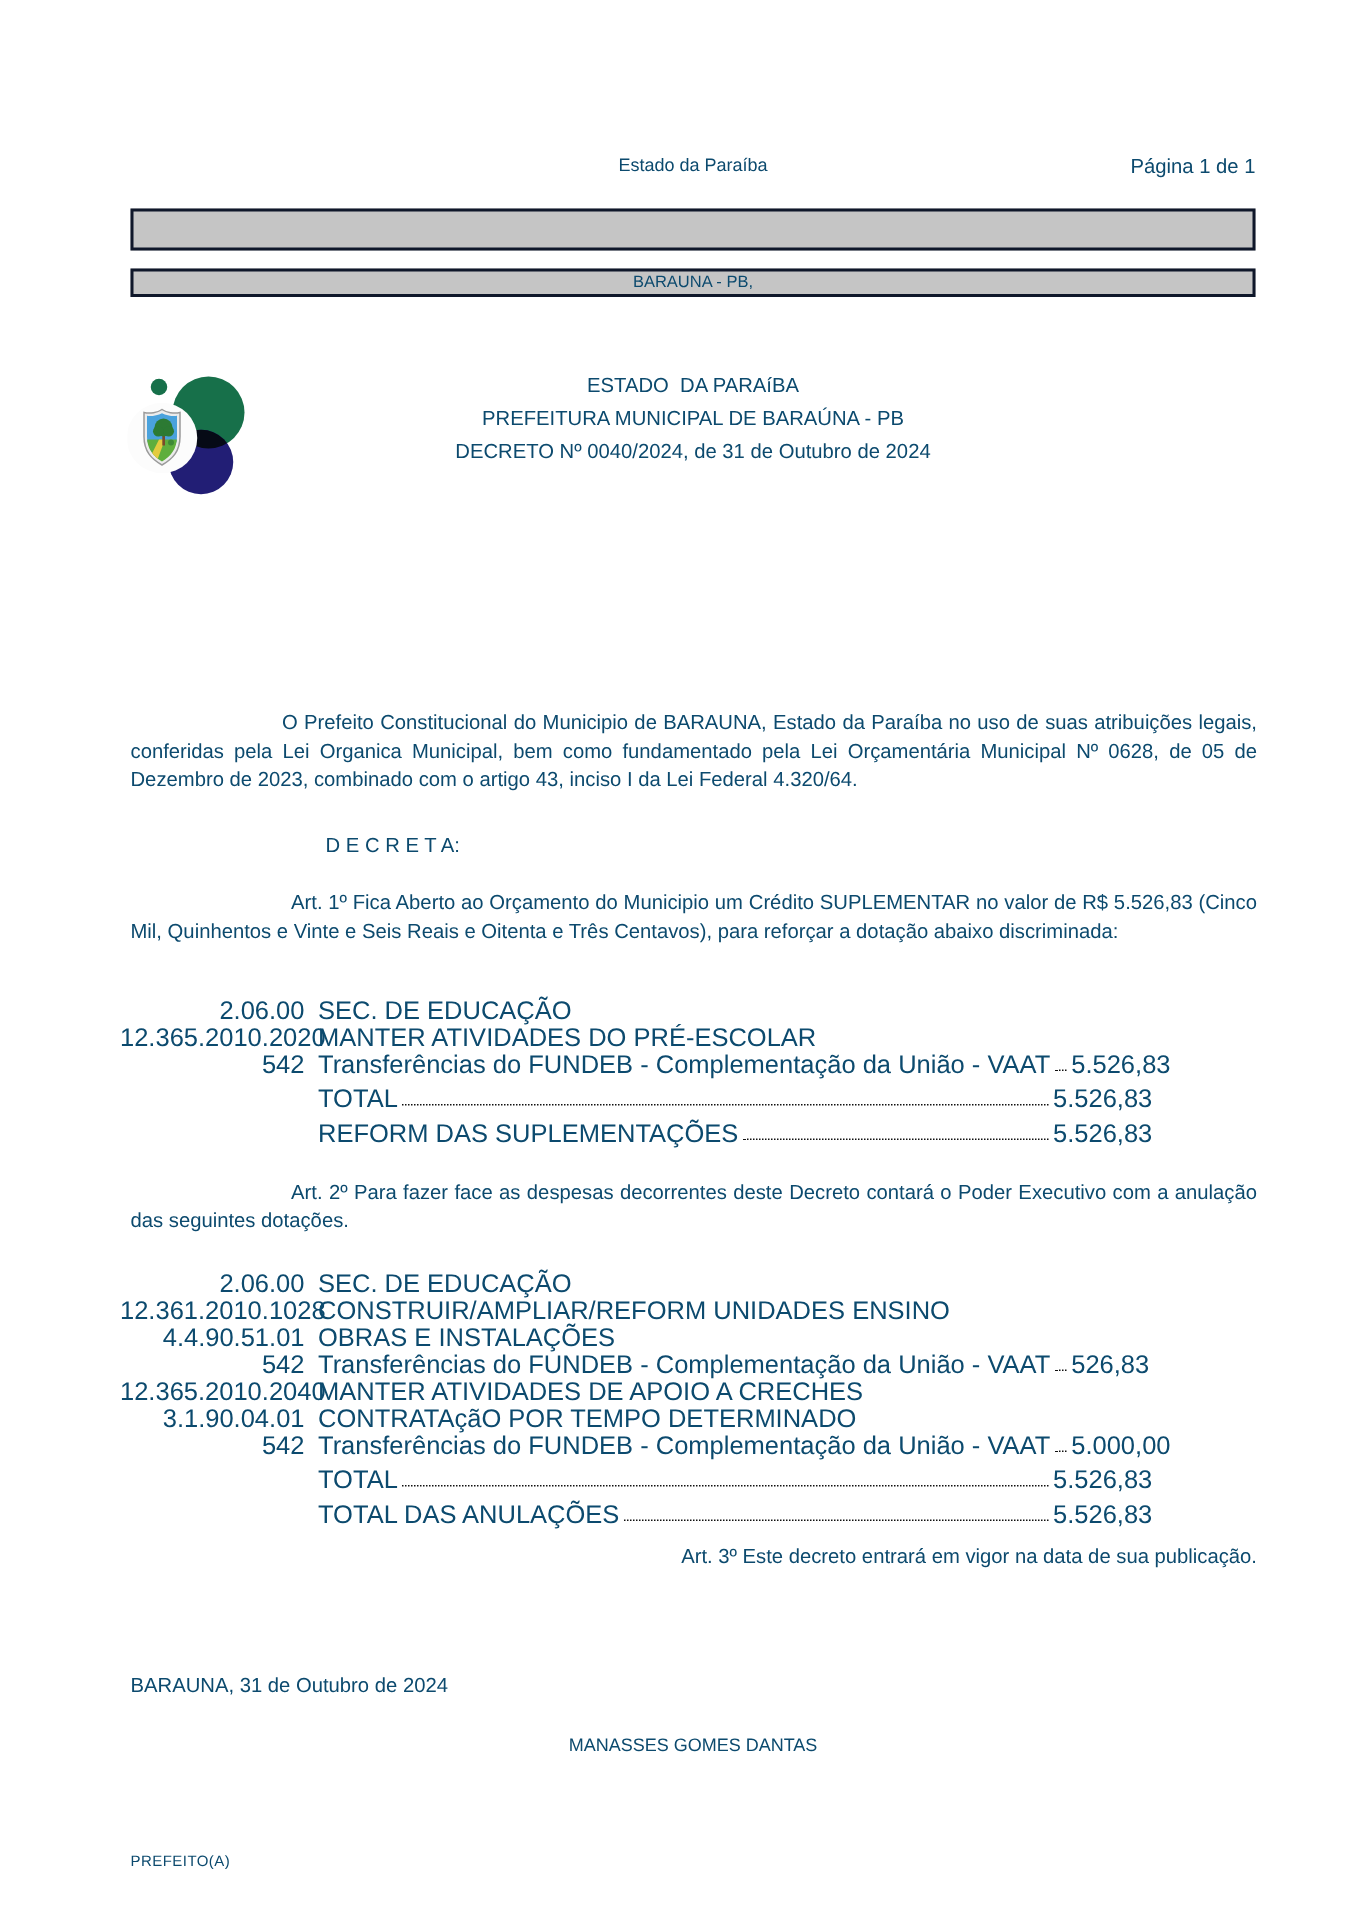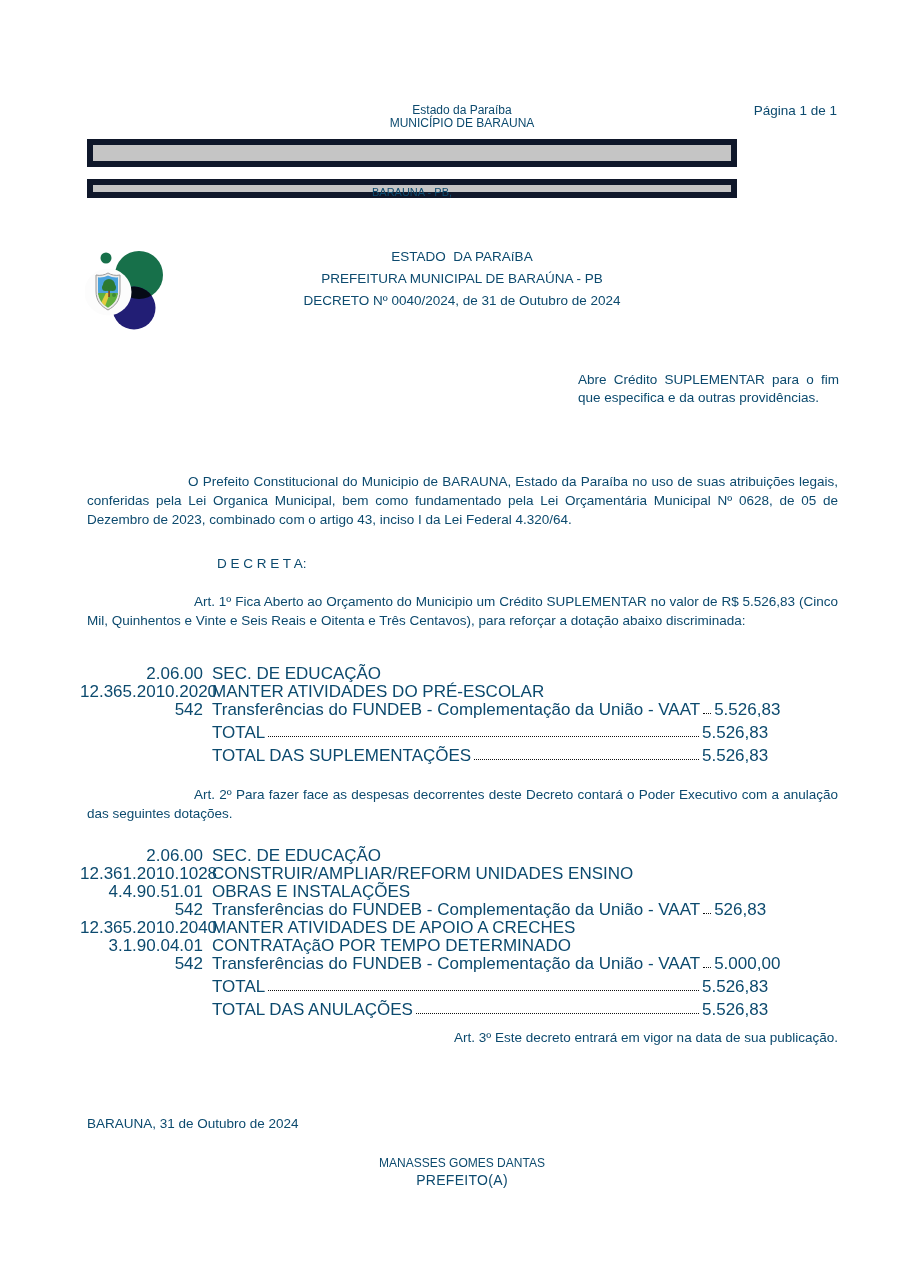--- a/index.html
+++ b/index.html
@@ -4,22 +4,22 @@
 <style>
   html,body { margin:0; padding:0; background:#ffffff; }
   .page {
     position:relative; width:900px; height:1273px; background:#ffffff;
     font-family:"Liberation Sans","DejaVu Sans",sans-serif; color:#0c4a6e;
     overflow:hidden; margin:0 auto;
   }
   .header-top { position:absolute; left:87px; top:104px; width:750px; text-align:center;
     font-size:12px; line-height:13px; }
   .page-indicator { position:absolute; top:103px; right:63px; font-size:13.5px; }
-  .band { position:absolute; left:87px; width:650px; background:#c5c5c5;
-    border:6px solid #0f172a; box-sizing:border-box; }
+  .band { position:absolute; left:87px; width:750px; background:#c5c5c5;
+    border:2px solid #0f172a; box-sizing:border-box; }
   .band1 { top:139px; height:28px; }
   .band2 { top:179px; height:19px; font-size:11px; line-height:15px; text-align:center; }
   .logo-wrap { position:absolute; left:85px; top:243px; width:80px; height:96px; }
   .letterhead { position:absolute; left:87px; top:246px; width:750px; text-align:center;
     font-size:13.5px; line-height:22px; }
   .letterhead div { white-space:pre-wrap; }
   .ementa { position:absolute; left:578px; top:371px; width:261px; font-size:13.5px;
     line-height:17.5px; text-align:justify; }
   .preamble { position:absolute; left:87px; top:472px; width:751px; font-size:13.5px;
     line-height:19px; text-align:justify; text-indent:101px; }
@@ -33,31 +33,30 @@
   .table1 { top:664px; } .table2 { top:846px; }
   .trow { display:flex; height:18px; align-items:baseline; }
   .trow.total { margin-top:5px; }
   .tcode { width:123px; text-align:right; flex:none; white-space:nowrap; }
   .tdesc { margin-left:9px; flex:none; white-space:nowrap; }
   .tdots { flex:1 1 auto; border-bottom:1.6px dotted #111; margin:0 3px 4px 3px;
     align-self:flex-end; min-width:8px; }
   .tval { width:96px; text-align:left; flex:none; white-space:nowrap; }
   .closing { position:absolute; left:87px; top:1116px; width:750px; text-align:left; font-size:13.5px; }
   .sig-name { position:absolute; left:87px; top:1156px; width:750px; text-align:center; font-size:12px; }
-  .sig-role { position:absolute; left:87px; top:1172px; width:750px; text-align:center;
-    font-size:14px; letter-spacing:0.3px; }
+  .sig-role { position:absolute; left:87px; top:1236px; width:750px; 
+    font-size:10px; letter-spacing:0.3px; }
 </style>
 </head>
 <body>
 
 <div class="page">
 
   <div class="header-top">
     <div>Estado da Paraíba</div>
-    <div>MUNICÍPIO DE BARAUNA</div>
   </div>
   <div class="page-indicator">Página 1 de 1</div>
 
   <div class="band band1"></div>
   <div class="band band2">BARAUNA - PB,</div>
 
   <div class="logo-wrap">
     <svg viewBox="0 0 80 96" width="80" height="96" aria-hidden="true">
       <defs>
         <clipPath id="gc">
@@ -85,21 +84,20 @@
       </g>
     </svg>
   </div>
 
   <div class="letterhead">
     <div>ESTADO  DA PARAíBA</div>
     <div>PREFEITURA MUNICIPAL DE BARAÚNA - PB</div>
     <div>DECRETO Nº 0040/2024, de 31 de Outubro de 2024</div>
   </div>
 
-  <div class="ementa">Abre Crédito SUPLEMENTAR para o fim que especifica e da outras providências.</div>
 
   <div class="preamble">O Prefeito Constitucional do Municipio de BARAUNA, Estado da Paraíba no uso de suas atribuições legais, conferidas pela Lei Organica Municipal, bem como fundamentado pela Lei Orçamentária Municipal Nº 0628, de 05 de Dezembro de 2023, combinado com o artigo 43, inciso I da Lei Federal 4.320/64.</div>
 
   <div class="decreta">D E C R E T A:</div>
 
   <div class="article art1">Art. 1º Fica Aberto ao Orçamento do Municipio um Crédito SUPLEMENTAR no valor de R$ 5.526,83 (Cinco Mil, Quinhentos e Vinte e Seis Reais e Oitenta e Três Centavos), para reforçar a dotação abaixo discriminada:</div>
 
   <div class="dtable table1">
 
   <div class="trow section">
@@ -119,21 +117,21 @@
         <span class="tval">5.526,83</span>
       </div>
       <div class="trow total">
         <span class="tcode"></span>
         <span class="tdesc">TOTAL</span>
         <span class="tdots"></span>
         <span class="tval">5.526,83</span>
       </div>
       <div class="trow total">
         <span class="tcode"></span>
-        <span class="tdesc">TOTAL DAS SUPLEMENTAÇÕES</span>
+        <span class="tdesc">REFORM DAS SUPLEMENTAÇÕES</span>
         <span class="tdots"></span>
         <span class="tval">5.526,83</span>
       </div>
     </div>
 
   <div class="article art2">Art. 2º Para fazer face as despesas decorrentes deste Decreto contará o Poder Executivo com a anulação das seguintes dotações.</div>
 
   <div class="dtable table2">
 
   <div class="trow section">

